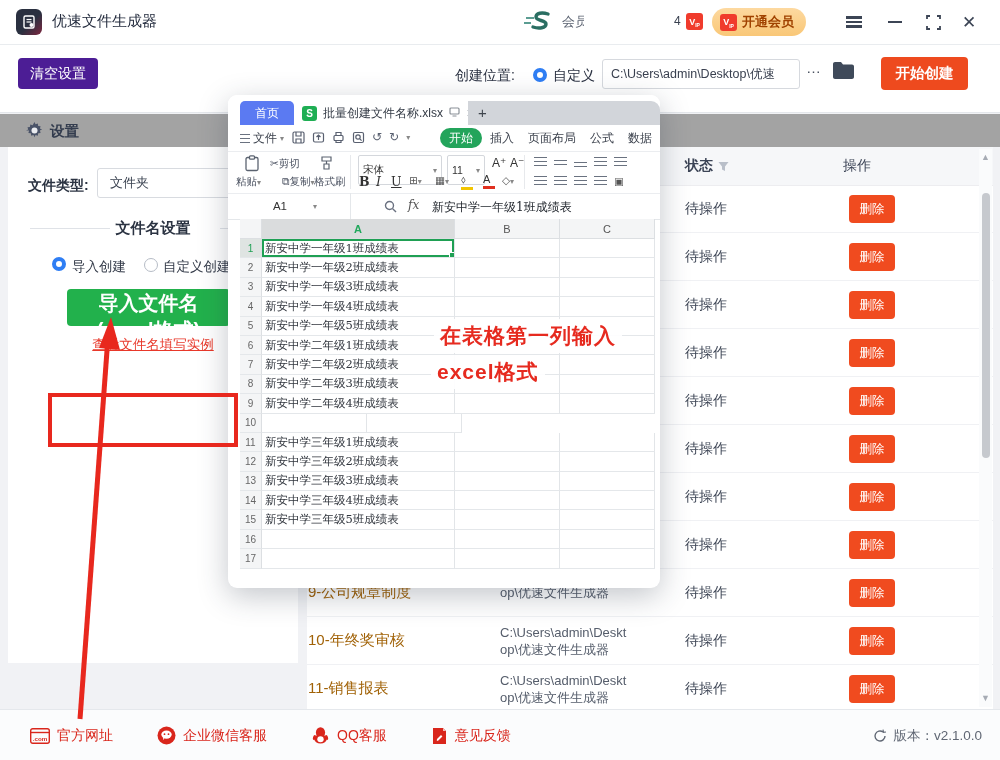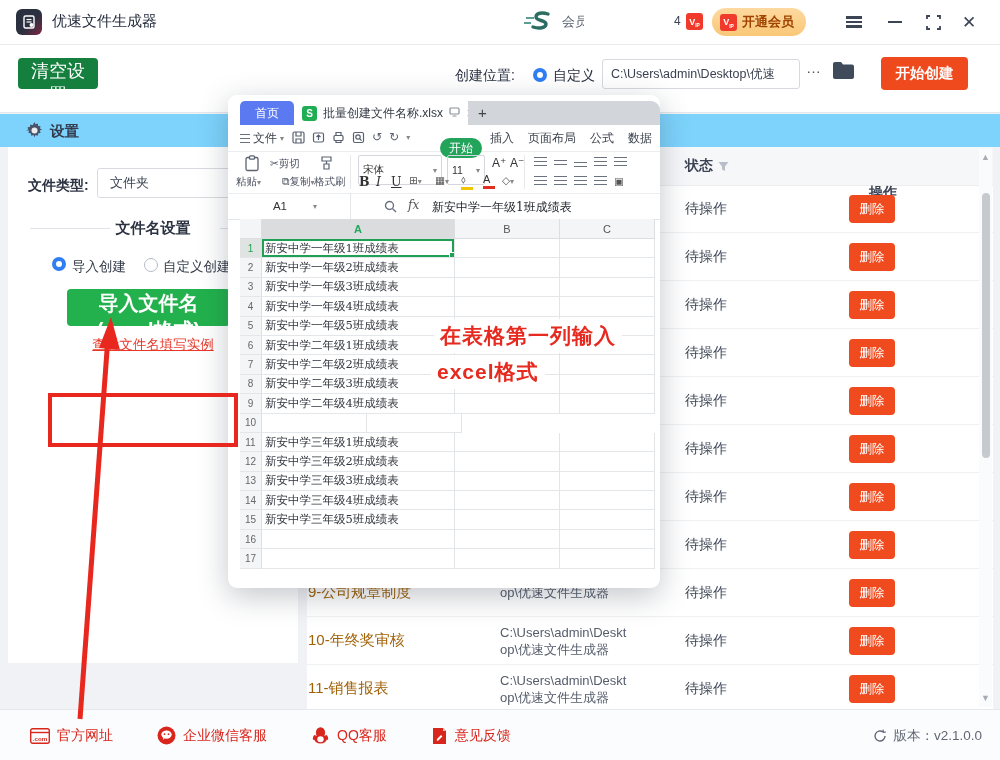--- a/index.html
+++ b/index.html
@@ -22,38 +22,38 @@
   .member-pill{position:absolute;left:712px;top:8px;height:28px;border-radius:14px;background:linear-gradient(#fdd9a0,#f9c777);
     display:flex;align-items:center;gap:5px;padding:0 12px 0 8px;cursor:pointer;}
   .member-pill span.t{font-size:13px;font-weight:bold;color:#a04200;}
   .winbtn{position:absolute;top:12px;width:22px;height:20px;display:flex;align-items:center;justify-content:center;color:#3c4555;cursor:pointer;}
   .menu-lines i{display:block;width:16px;height:2.2px;background:#3c4555;margin:2.4px 0;}
   .min-bar{width:14px;height:2.2px;background:#3c4555;}
   .close-x{font-size:17px;line-height:1;color:#3c4555;}
 
   
   .actionbar{position:absolute;left:0;top:45px;width:1000px;height:67px;background:#fff;}
-  .btn-clear{position:absolute;left:18px;top:13px;width:80px;height:31px;background:#15803d;color:#fff;border:none;
-    border-radius:4px;font-size:18px;cursor:pointer;}
+  .btn-clear{position:absolute;left:18px;top:13px;width:80px;height:31px;background:#4c1d95;color:#fff;border:none;
+    border-radius:4px;font-size:14px;cursor:pointer;}
   .loc-label{position:absolute;left:455px;top:22px;font-size:14px;color:#2b3242;}
   .radio{width:14px;height:14px;border-radius:50%;background:#fff;display:inline-block;box-sizing:border-box;}
   .radio.sel{border:4px solid #2f7ef4;}
   .radio.unsel{border:1.5px solid #b6bcc6;}
   .loc-radio{position:absolute;left:533px;top:23px;}
   .loc-option{position:absolute;left:553px;top:22px;font-size:14px;color:#2b3242;}
   .path-input{position:absolute;left:602px;top:14px;width:180px;height:28px;border:1px solid #d6d9de;border-radius:3px;
     font-size:12.5px;color:#3a4150;padding:0 8px;font-family:inherit;}
   .more-dots{position:absolute;left:806px;top:14px;font-size:15px;color:#4a5260;letter-spacing:1px;cursor:pointer;}
   .folder-ic{position:absolute;left:832px;top:16px;cursor:pointer;}
   .btn-start{position:absolute;left:881px;top:12px;width:87px;height:33px;background:#ee4a1e;color:#fff;border:none;
     border-radius:4px;font-size:14.5px;font-weight:bold;cursor:pointer;}
 
   
   .main{position:absolute;left:0;top:112px;width:1000px;height:597px;background:#f1f2f5;border-top:1px solid #e4e7eb;}
-  .band{position:absolute;left:0;top:1px;width:1000px;height:33px;background:#7dd3fc;}
+  .band{position:absolute;left:0;top:1px;width:1000px;height:33px;background:#a3a3a3;}
   .band-title{position:absolute;left:50px;top:8px;font-size:14.5px;font-weight:bold;color:#333c4e;}
 
   
   .left-card{position:absolute;left:8px;top:34px;width:290px;height:516px;background:#fff;}
   .ft-label{position:absolute;left:20px;top:30px;font-size:14px;font-weight:bold;color:#2b3342;}
   .ft-select{position:absolute;left:89px;top:21px;width:165px;height:30px;border:1px solid #d8dbe0;border-radius:3px;
     background:#fff;font-size:13px;color:#3c4452;display:flex;align-items:center;padding-left:12px;box-sizing:border-box;}
   .sec-line{position:absolute;top:81px;height:1px;background:#dfe2e7;}
   .sec-title{position:absolute;left:0;top:72px;width:290px;text-align:center;font-size:15px;font-weight:bold;color:#2b3342;}
   .radio-row{position:absolute;left:0;top:110px;width:290px;height:18px;}
@@ -61,21 +61,21 @@
   .btn-import{position:absolute;left:59px;top:142px;width:163px;height:37px;background:#22b14c;color:#fff;border:none;
     border-radius:4px;font-size:20px;font-weight:bold;cursor:pointer;}
   .link-example{position:absolute;left:0;top:189px;width:290px;text-align:center;font-size:13.5px;color:#e8382a;
     text-decoration:underline;cursor:pointer;}
   .msg-success{position:absolute;left:0;top:226px;width:290px;text-align:center;font-size:14px;color:#f04b24;}
 
   
   .right-card{position:absolute;left:307px;top:34px;width:686px;height:562px;background:#fff;overflow:hidden;}
   .thead{position:absolute;left:0;top:0;width:686px;height:38px;background:#f6f7f9;border-bottom:1px solid #ededf0;}
   .th-status{position:absolute;left:378px;top:10px;font-size:14px;font-weight:bold;color:#3c4456;display:flex;gap:5px;align-items:center;}
-  .th-action{position:absolute;left:536px;top:10px;width:54px;text-align:right;font-size:14px;font-weight:bold;color:#3c4456;margin-top:27px;}
+  .th-action{position:absolute;left:536px;top:10px;width:54px;text-align:left;font-size:14px;font-weight:normal;color:#3c4456;}
   .trows{position:absolute;left:0;top:38px;width:686px;}
   .trow{position:relative;height:47px;border-bottom:1px solid #f0f1f4;}
   .tname{position:absolute;left:1px;top:0;height:47px;display:flex;align-items:center;font-size:15px;color:#a16207;}
   .tpath{position:absolute;left:193px;top:0;height:47px;display:flex;flex-direction:column;justify-content:center;
     font-size:13px;color:#555d6b;line-height:17px;}
   .tstatus{position:absolute;left:378px;top:0;height:47px;display:flex;align-items:center;font-size:14px;color:#3e4656;}
   .del-btn{position:absolute;left:542px;top:10px;width:46px;height:28px;background:#f04b1f;color:#fff;border:none;
     border-radius:4px;font-size:12.5px;cursor:pointer;}
   .vscroll{position:absolute;right:1px;top:2px;width:13px;height:558px;background:#fafbfc;}
   .varrow{position:absolute;left:2px;width:9px;height:9px;color:#a6abb4;font-size:9px;line-height:9px;text-align:center;cursor:pointer;}
@@ -91,21 +91,21 @@
   .s-ic{width:15px;height:15px;border-radius:3px;background:#1fae54;color:#fff;font-size:10px;font-weight:bold;
     display:flex;align-items:center;justify-content:center;}
   .doc-tab .dt{font-size:12px;color:#333a45;}
   .tab-ic{color:#8a9097;font-size:11px;cursor:pointer;}
   .tab-gray{position:absolute;left:240px;top:6px;width:192px;height:24px;background:#d2d5da;border-top-right-radius:9px;}
   .plus-btn{position:absolute;left:10px;top:3px;font-size:15px;color:#3f454d;cursor:pointer;}
   .pmenubar{position:absolute;left:0;top:30px;width:432px;height:26px;border-bottom:1px solid #ebedf0;}
   .file-menu{position:absolute;left:12px;top:5px;font-size:12px;color:#3d434e;display:flex;align-items:center;gap:3px;cursor:pointer;}
   .qicons{position:absolute;left:64px;top:5px;display:flex;gap:7px;align-items:center;color:#596070;}
   .start-pill{position:absolute;left:212px;top:3px;width:42px;height:20px;background:#23a45b;color:#fff;font-size:12px;
-    border-radius:10px;display:flex;align-items:center;justify-content:center;cursor:pointer;margin-top:10px;}
+    border-radius:10px;display:flex;align-items:center;justify-content:center;cursor:pointer;}
   .pmenu-items{position:absolute;left:262px;top:5px;display:flex;gap:14px;white-space:nowrap;text-align:right;}
   .pmenu-item{font-size:12px;color:#3d434e;cursor:pointer;}
   .ptoolbar{position:absolute;left:0;top:56px;width:432px;height:42px;border-bottom:1px solid #ebedf0;font-size:10.5px;color:#4a5160;}
   .tbi{position:absolute;cursor:pointer;white-space:nowrap;}
   .mini-sel{position:absolute;border:1px solid #d4d7dc;border-radius:2px;height:17px;display:flex;align-items:center;
     justify-content:space-between;padding:14px 4px;font-size:10.5px;color:#333;box-sizing:border-box;cursor:pointer;}
   .carat{color:#888;font-size:8px;}
   .bars{display:inline-block;width:13px;height:10px;background:repeating-linear-gradient(#6a7280 0 1.5px,transparent 1.5px 4px);}
   .bars.c{width:10px;}
   .ubar{display:inline-block;width:12px;height:3px;margin-top:1px;}

